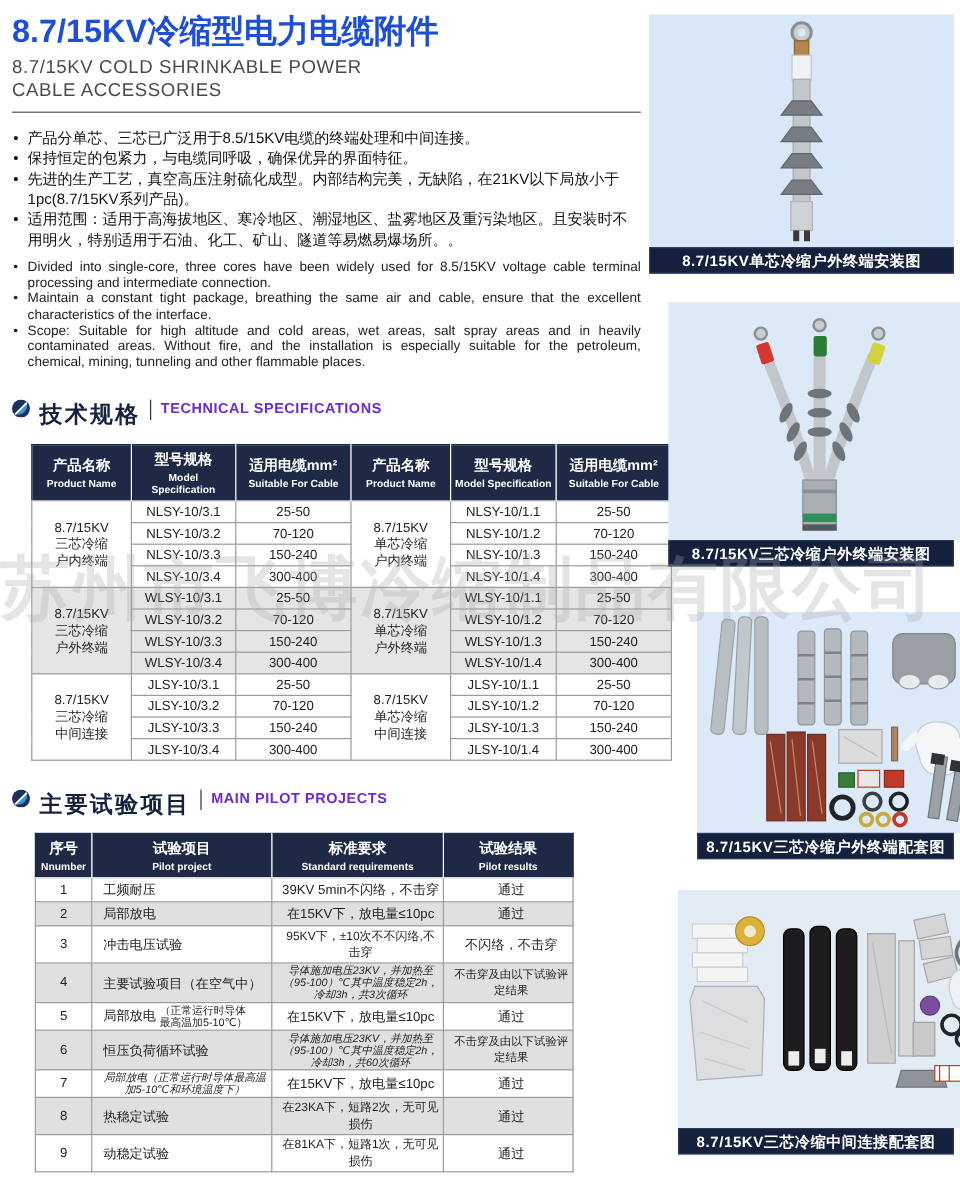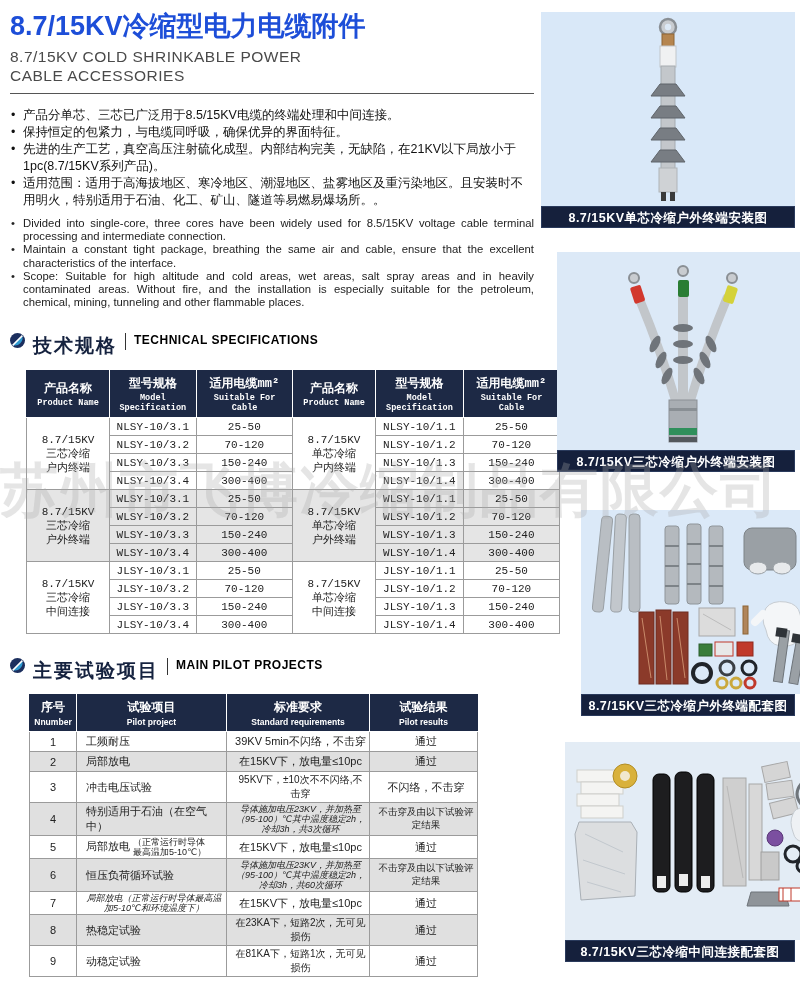--- a/index.html
+++ b/index.html
@@ -21,24 +21,24 @@
   ul.bullets { list-style:none; }
   ul.cn { margin-top:13px; font-size:12.5px; line-height:17px; color:#111; }
   ul.en { margin-top:8px; font-size:11.3px; line-height:13.2px; color:#222; text-align:justify; }
   ul.bullets li { position:relative; padding-left:13px; }
   ul.bullets li::before { content:"•"; position:absolute; left:1px; top:0; }
 
   .sect { display:flex; align-items:flex-start; margin-top:24px; }
   .sect .icon { width:15px; height:15px; margin-right:8px; flex:0 0 auto; }
   .sect-cn { font-size:19px; font-weight:bold; color:#15223f; letter-spacing:2px; }
   .sect-div { width:0; height:17px; border-left:1px solid #333; margin:0 8px; }
-  .sect-en { font-size:12px; font-weight:bold; color:#000000; letter-spacing:0.5px; }
+  .sect-en { font-size:12px; font-weight:bold; color:#6d28d9; letter-spacing:0.5px; }
 
   table { border-collapse:collapse; }
-  table.spec { margin:11px 0 0 16px; width:534px; table-layout:fixed;font-family:Liberation Mono, monospace; }
+  table.spec { margin:11px 0 0 16px; width:534px; table-layout:fixed; }
   table.pilot { margin:10px 0 0 19px; width:448px; table-layout:fixed; }
   th { background:#1d2945; color:#fff; border:1px solid #fff; border-top:1px solid #1d2945; padding:4px 1px; vertical-align:middle; }
   th:first-child { border-left:1px solid #1d2945; } th:last-child { border-right:1px solid #1d2945; }
   .hcn { font-size:12px; font-weight:bold; }
   .hen { font-size:9px; font-weight:bold; margin-top:1px; transform:scale(0.95); }
   td { border:1px solid #9b9b9b; text-align:center; font-size:11px; color:#222; padding:1px 2px; background:#fff; }
   table.spec td { height:18px; }
   table.spec tr.g2 td { background:#e5e5e5; }
   td.name { font-size:11px; line-height:14px; white-space:pre-line; }
   table.spec { border:1px solid #666; }
@@ -284,21 +284,21 @@
             <td class="cr">通过</td>
           </tr>
         <tr>
             <td>3</td>
             <td class="cl">冲击电压试验</td>
             <td class="cr" style="font-size:10px">95KV下，±10次不不闪络,不击穿</td>
             <td class="cr">不闪络，不击穿</td>
           </tr>
         <tr>
             <td>4</td>
-            <td class="cl">特别适用于石油（在空气中）</td>
+            <td class="cl">主要试验项目（在空气中）</td>
             <td class="smallcell">导体施加电压23KV，并加热至（95-100）℃其中温度稳定2h，冷却3h，共3次循环</td>
             <td class="cr midresult">不击穿及由以下试验评定结果</td>
           </tr>
         <tr>
             <td>5</td>
             <td class="cl"><span>局部放电</span> <span class="small" style="white-space:pre-line">（正常运行时导体
 最高温加5-10℃）</span></td>
             <td class="cr">在15KV下，放电量≤10pc</td>
             <td class="cr">通过</td>
           </tr>

